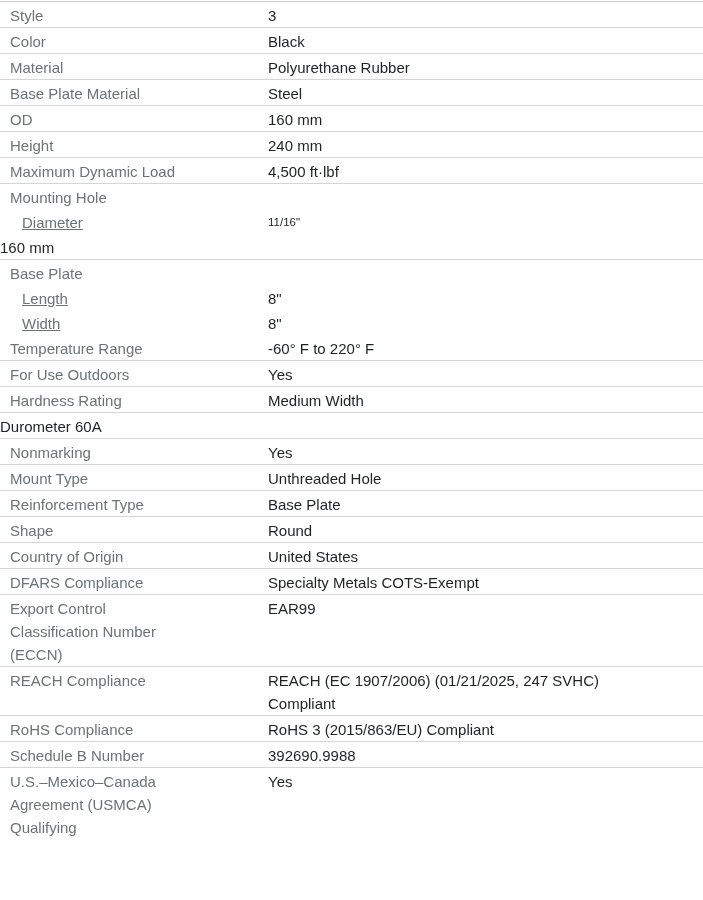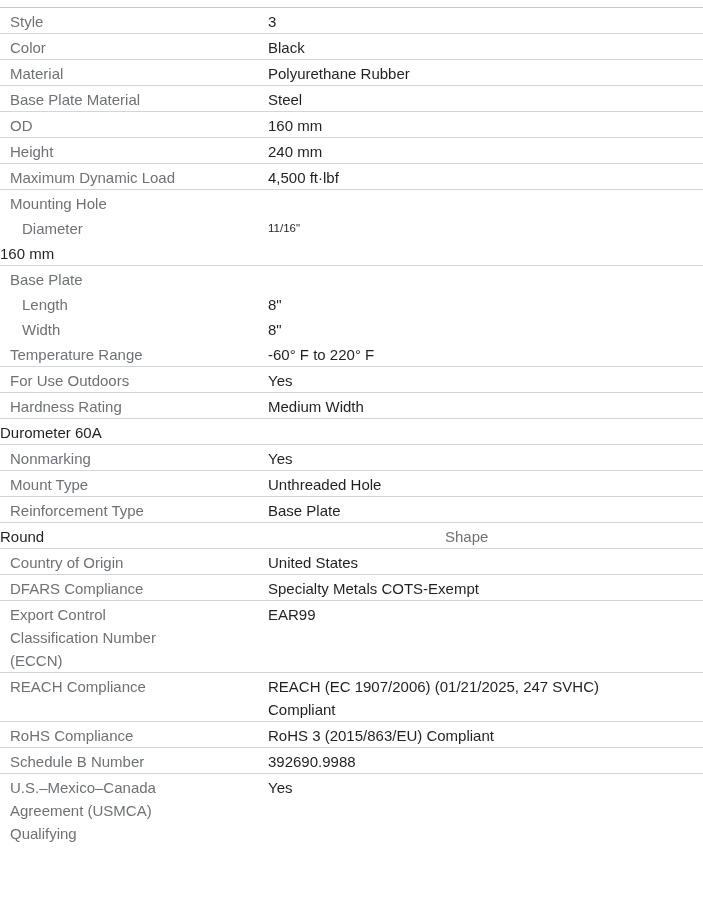--- a/index.html
+++ b/index.html
@@ -17,21 +17,21 @@
     font-size: 15px;
     color: var(--value_text);
   }
   .page {
     width: 703px;
     min-height: 900px;
     background: var(--bg);
   }
   .spec-table {
     width: 703px;
-    margin-top: 7px;
+    margin-top: 1px;
     border-top: 1px solid var(--top_border);
   }
   .row {
     display: flex;
     align-items: flex-start;
     box-sizing: border-box;
     min-height: 25px;
     padding-top: 2px;
   }
   .row.divider {
@@ -43,20 +43,21 @@
   .cell.label {
     flex: 0 0 268px;
     box-sizing: border-box;
     padding-left: 10px;
     padding-right: 74px;
     color: var(--label_text);
   }
   .cell.label.indent {
     padding-left: 22px;
     padding-right: 62px;
+    text-decoration: underline;
   }
   .cell.value {
     flex: 1 1 auto;
     min-width: 0;
     padding-right: 8px;
     color: var(--value_text);
   }
   .vtext {
     display: inline-block;
     max-width: 370px;
@@ -142,22 +143,22 @@
       </div>
       <div class="row divider">
         <div class="cell label">Mount Type</div>
         <div class="cell value"><span class="vtext">Unthreaded Hole</span></div>
       </div>
       <div class="row divider">
         <div class="cell label">Reinforcement Type</div>
         <div class="cell value"><span class="vtext">Base Plate</span></div>
       </div>
       <div class="row divider">
+        <div class="cell label">Shape</div>
         <div class="cell value"><span class="vtext">Round</span></div>
-        <div class="cell label">Shape</div>
       </div>
       <div class="row divider">
         <div class="cell label">Country of Origin</div>
         <div class="cell value"><span class="vtext">United States</span></div>
       </div>
       <div class="row divider">
         <div class="cell label">DFARS Compliance</div>
         <div class="cell value"><span class="vtext">Specialty Metals COTS-Exempt</span></div>
       </div>
       <div class="row divider">

